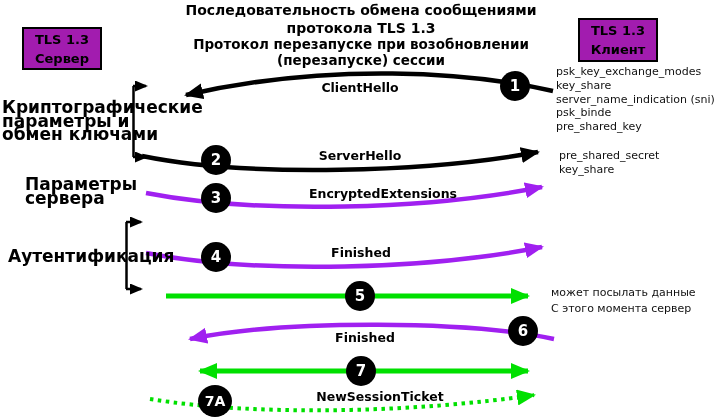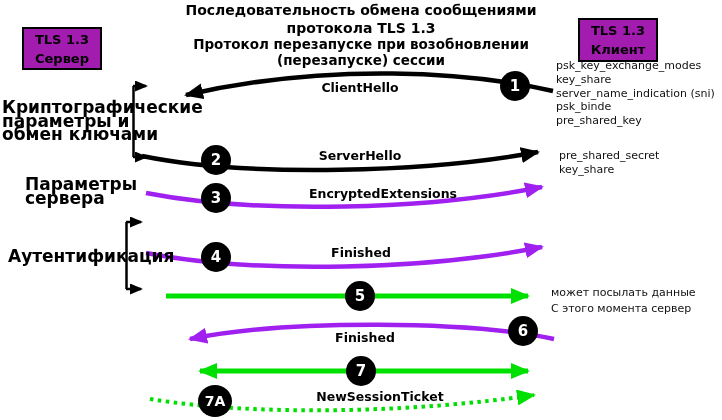--- a/index.html
+++ b/index.html
@@ -100,21 +100,21 @@
     <span>обмен ключами</span>
   </div>
   <div class="side-label" style="left:25px;top:178px;">
     <span>Параметры</span>
     <span>сервера</span>
   </div>
   <div class="side-label" style="left:8px;top:250px;">
     <span>Аутентификация</span>
   </div>
 
-  <div class="tech-label" style="left:556px;top:59px;">
+  <div class="tech-label" style="left:556px;top:65px;">
     <span>psk_key_exchange_modes</span>
     <span>key_share</span>
     <span>server_name_indication (sni)</span>
     <span>psk_binde</span>
     <span>pre_shared_key</span>
   </div>
   <div class="tech-label" style="left:559px;top:149px;">
     <span>pre_shared_secret</span>
     <span>key_share</span>
   </div>

